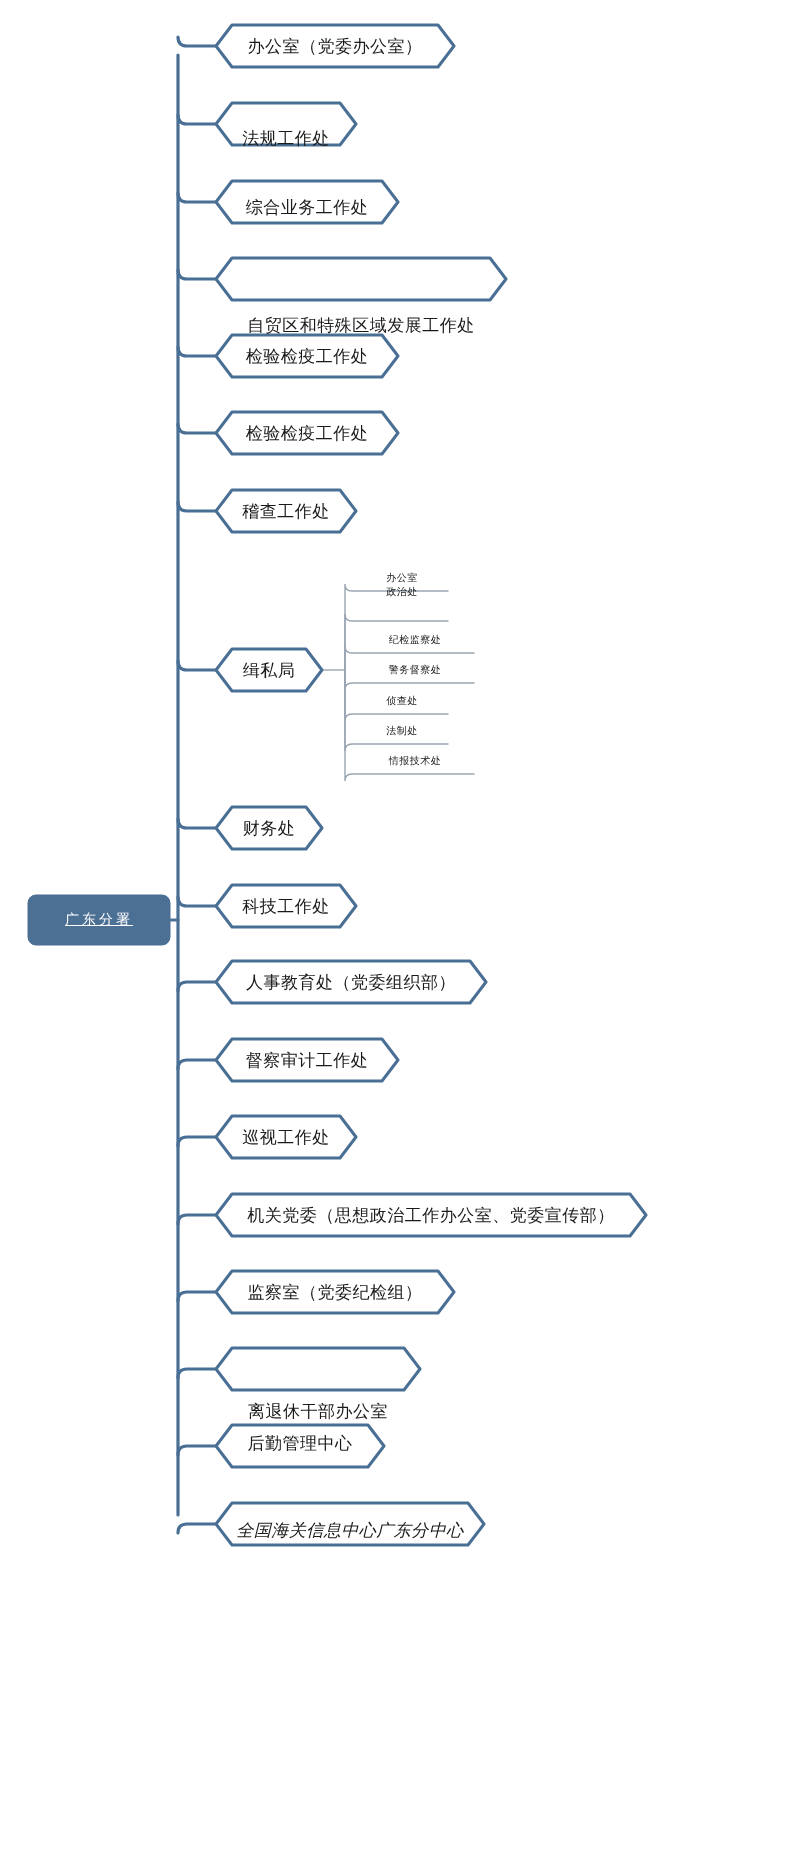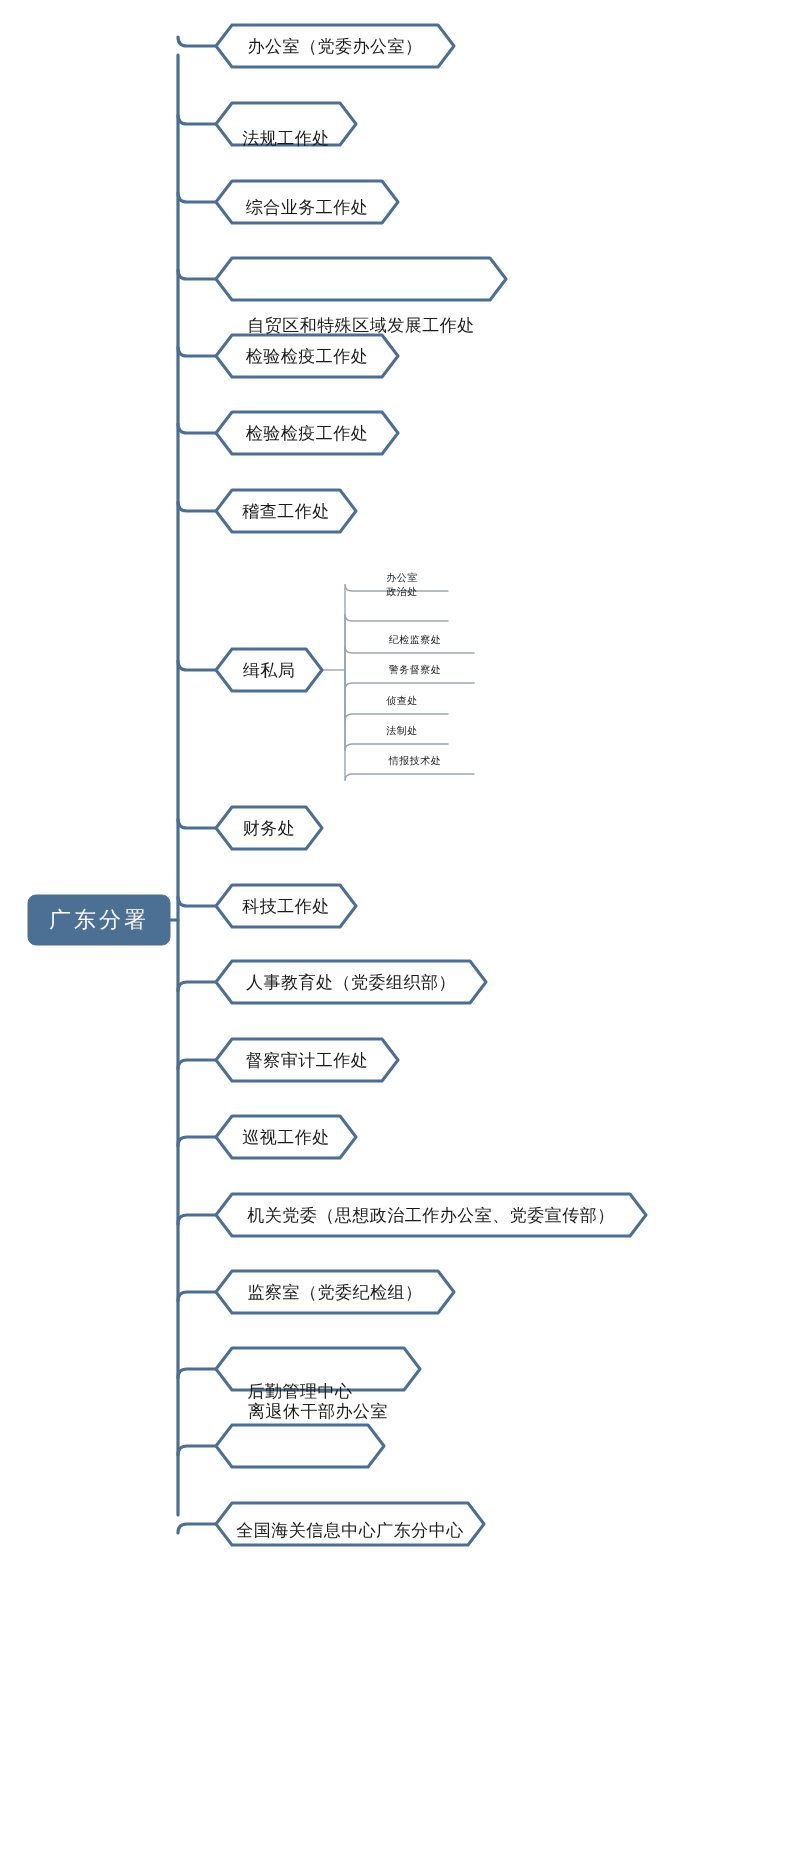--- a/index.html
+++ b/index.html
@@ -15,21 +15,21 @@
     display:flex;align-items:center;justify-content:center;
     white-space:nowrap;
     color:#1a1a1a;
     font-size:17px;
     letter-spacing:0.5px;
     pointer-events:auto;
   }
   .root-label{
     position:absolute;
     display:flex;align-items:center;justify-content:center;
-    color:#ffffff;font-size:22px;letter-spacing:3px;white-space:nowrap;
+    color:#ffffff;font-size:14px;letter-spacing:3px;white-space:nowrap;text-decoration:underline;
   }
   .sub-label{
     position:absolute;
     display:flex;align-items:center;justify-content:center;
     white-space:nowrap;color:#1a1a1a;font-size:10px;letter-spacing:0.5px;
   }
 </style>
 </head>
 <body>
 
@@ -133,22 +133,22 @@
       <div class="node-label" style="left: 216px; top: 490px; width: 140px; height: 42px;">稽查工作处</div>
       <div class="node-label" style="left: 216px; top: 649px; width: 106px; height: 42px;">缉私局</div>
       <div class="node-label" style="left: 216px; top: 807px; width: 106px; height: 42px;">财务处</div>
       <div class="node-label" style="left: 216px; top: 885px; width: 140px; height: 42px;">科技工作处</div>
       <div class="node-label" style="left: 216px; top: 961px; width: 270px; height: 42px;">人事教育处（党委组织部）</div>
       <div class="node-label" style="left: 216px; top: 1039px; width: 182px; height: 42px;">督察审计工作处</div>
       <div class="node-label" style="left: 216px; top: 1116px; width: 140px; height: 42px;">巡视工作处</div>
       <div class="node-label" style="left: 216px; top: 1194px; width: 430px; height: 42px;">机关党委（思想政治工作办公室、党委宣传部）</div>
       <div class="node-label" style="left: 216px; top: 1271px; width: 238px; height: 42px;">监察室（党委纪检组）</div>
       <div class="node-label" style="left: 216px; top: 1348px; width: 204px; height: 42px; margin-top: 42px;">离退休干部办公室</div>
-      <div class="node-label" style="left: 216px; top: 1373px; width: 168px; height: 36px;">后勤管理中心</div>
-      <div class="node-label" style="left: 216px; top: 1503px; width: 268px; height: 54px;">全国海关信息中心广东分中心</div>
+      <div class="node-label" style="left: 216px; top: 1425px; width: 168px; height: 36px;">后勤管理中心</div>
+      <div class="node-label" style="left: 216px; top: 1503px; width: 268px; height: 54px; font-style: italic;">全国海关信息中心广东分中心</div>
       <div class="sub-label" style="left: 356px; top: 566px; width: 92px; height: 24px;">办公室</div>
       <div class="sub-label" style="left: 356px; top: 580px; width: 92px; height: 24px;">政治处</div>
       <div class="sub-label" style="left: 356px; top: 628px; width: 118px; height: 24px;">纪检监察处</div>
       <div class="sub-label" style="left: 356px; top: 658px; width: 118px; height: 24px;">警务督察处</div>
       <div class="sub-label" style="left: 356px; top: 689px; width: 92px; height: 24px;">侦查处</div>
       <div class="sub-label" style="left: 356px; top: 719px; width: 92px; height: 24px;">法制处</div>
       <div class="sub-label" style="left: 356px; top: 749px; width: 118px; height: 24px;">情报技术处</div>
       <div class="root-label" style="left: 28px; top: 895px; width: 142px; height: 50px;">广东分署</div>
     </div>
 </div>

